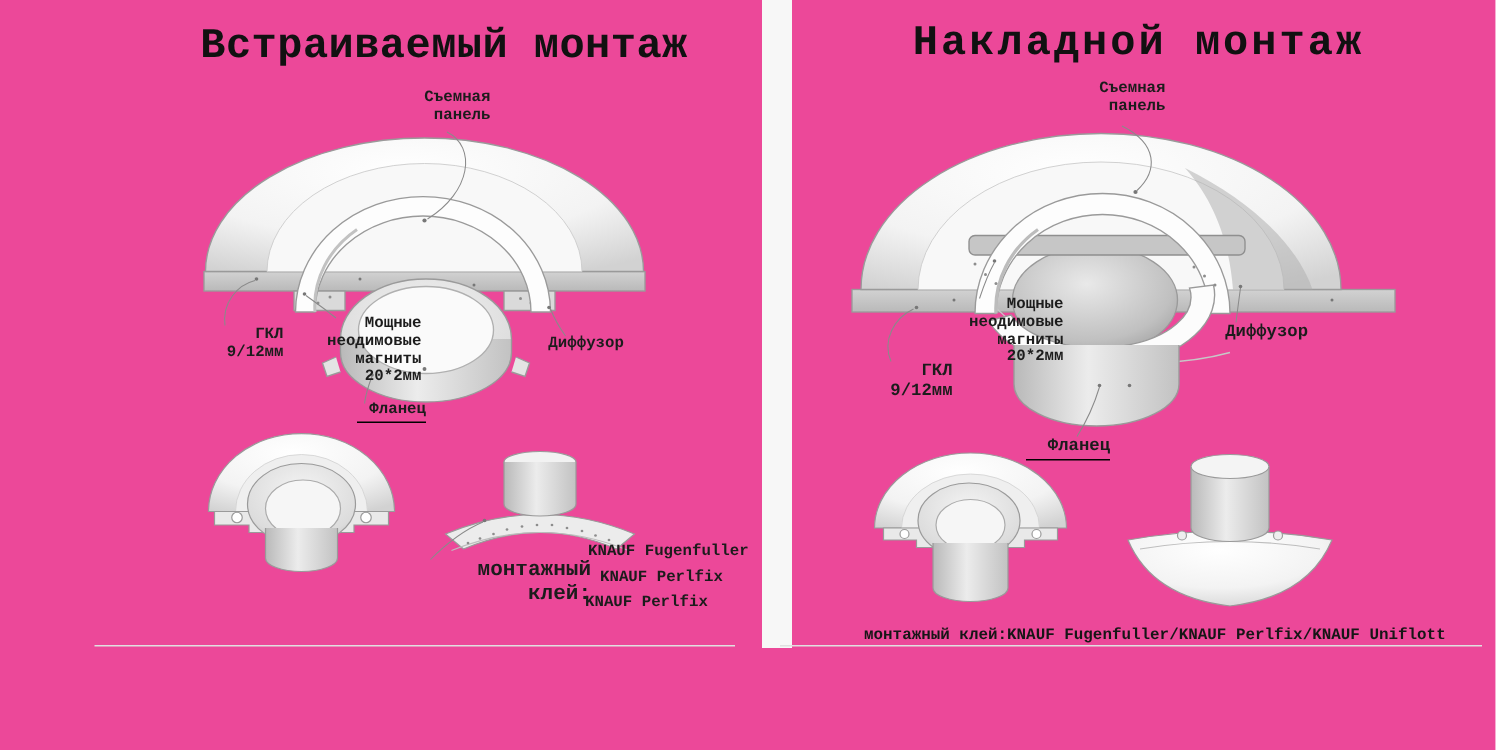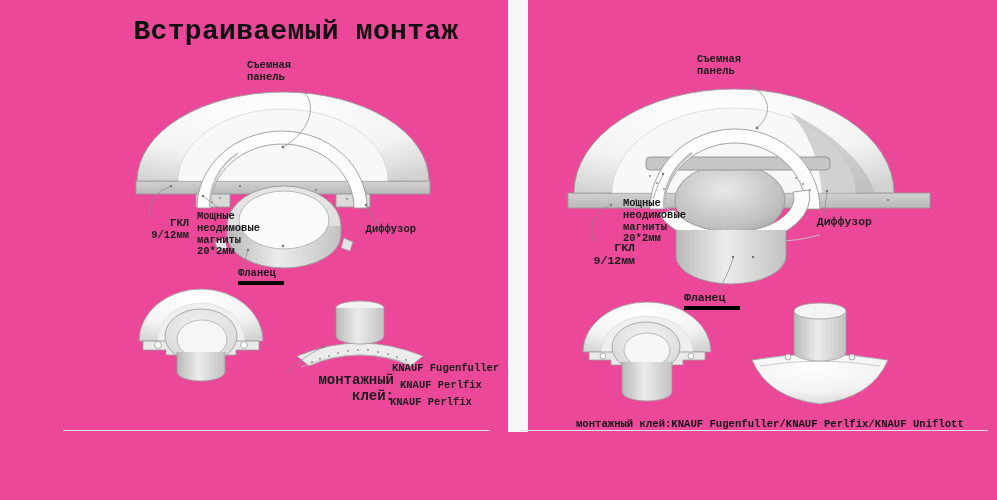--- a/index.html
+++ b/index.html
@@ -1,23 +1,23 @@
 <!DOCTYPE html>
 <html><head>
 <meta charset="utf-8">
 <style>
   html,body{margin:0;padding:0;background:#ffffff;}
   #stage{position:relative;width:997px;height:500px;background:#ec4899;overflow:hidden;
          font-family:Liberation Mono, monospace;}
   .title{position:absolute;text-align:center;font-weight:700;font-size:28px;color:#111;
          white-space:nowrap;}
   .lbl{position:absolute;color:#1c1c1c;font-weight:600;font-size:10.5px;line-height:1.12;
-       white-space:pre-line;text-align:left;}
+       white-space:pre-line;text-align:right;}
   .lbl.la{text-align:right;}
-  .u{border-bottom:4px solid #000000;padding-bottom:1px;}
+  .u{border-bottom:1px solid #000000;padding-bottom:1px;}
   .fn{position:absolute;color:#161616;font-weight:600;font-size:11.5px;line-height:1.05;
       text-align:center;white-space:pre-line;}
   .glue-line{position:absolute;color:#161616;font-weight:600;font-size:10.6px;white-space:nowrap;}
   .knauf{position:absolute;color:#1c1c1c;font-weight:600;font-size:10.5px;white-space:nowrap;}
   svg{position:absolute;left:0;top:0;}
 </style>
 </head>
 <body>
 
 <div id="stage">
@@ -189,20 +189,21 @@
         <circle cx="757" cy="128" r="1.4"></circle>
           <circle cx="663" cy="174" r="1.2"></circle>
           <circle cx="611" cy="205" r="1.2"></circle>
         <circle cx="827" cy="191" r="1.2"></circle>
           <circle cx="733" cy="257" r="1.2"></circle>
       </g>
     </g>
   </svg>
 
   <div class="title" style="left:125px;top:16px;width:342px;letter-spacing:0.3px;">Встраиваемый монтаж</div>
+  <div class="title" style="left:588px;top:14px;width:342px;letter-spacing:2px;">Накладной монтаж</div>
 
   <div class="lbl" style="left:247px;top:60px;width:80px;">Съемная
 панель</div>
   <div class="lbl la" style="left:139px;top:218px;width:50px;">ГКЛ
 9/12мм</div>
   <div class="lbl" style="left:197px;top:211px;width:84px;">Мощные
 неодимовые
 магниты 20*2мм</div>
   <div class="lbl la" style="left:356px;top:224px;width:60px;">Диффузор</div>
   <div class="lbl u" style="left:238px;top:268px;width:46px;">Фланец</div>

